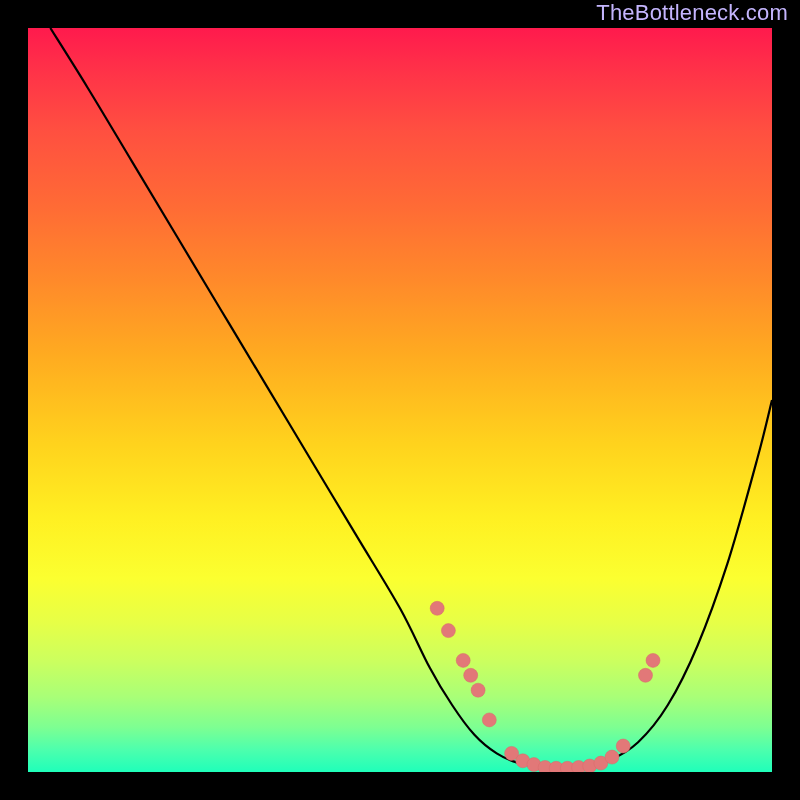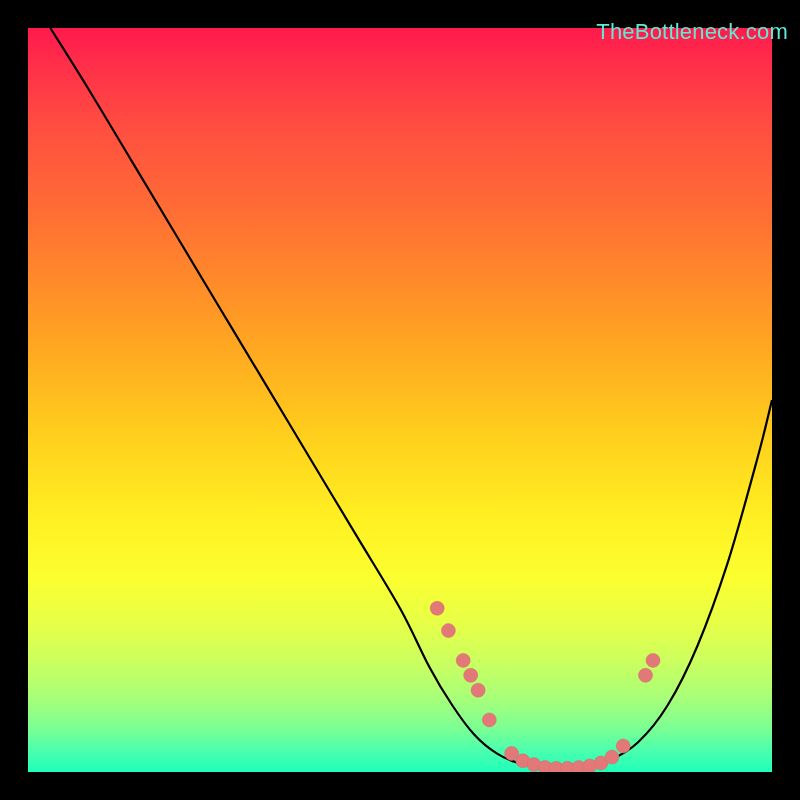--- a/index.html
+++ b/index.html
@@ -5,25 +5,25 @@
   * { margin: 0; padding: 0; box-sizing: border-box; }
   html, body { width: 800px; height: 800px; overflow: hidden; background: #000; }
   .frame {
     position: relative;
     width: 800px;
     height: 800px;
     background: #000;
   }
   .watermark {
     position: absolute;
-    top: 19px;
+    top: 0;
     right: 12px;
     font-family: Arial, Helvetica, sans-serif;
     font-size: 22px;
-    color: #5eead4;
+    color: #c4b5fd;
     letter-spacing: 0.2px;
     z-index: 10;
   }
   .plot {
     position: absolute;
     left: 28px;
     top: 28px;
     width: 744px;
     height: 744px;
     overflow: hidden;

